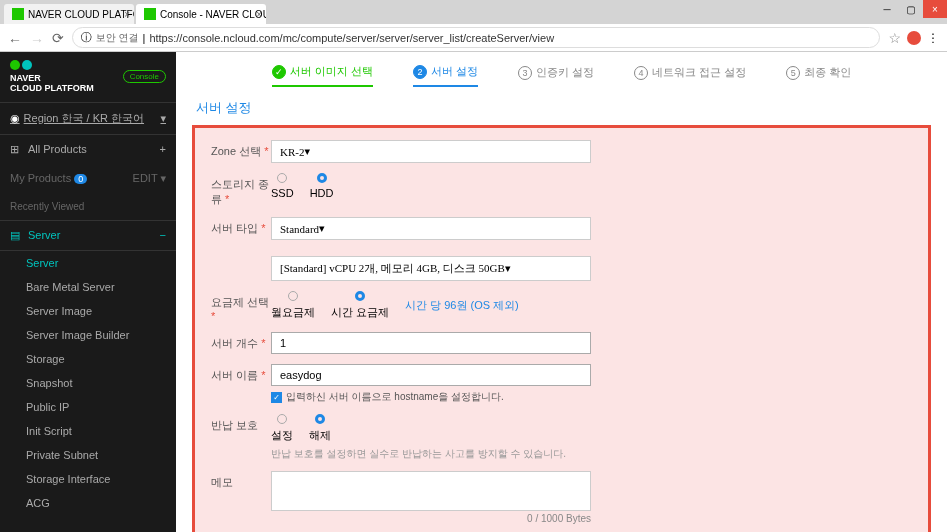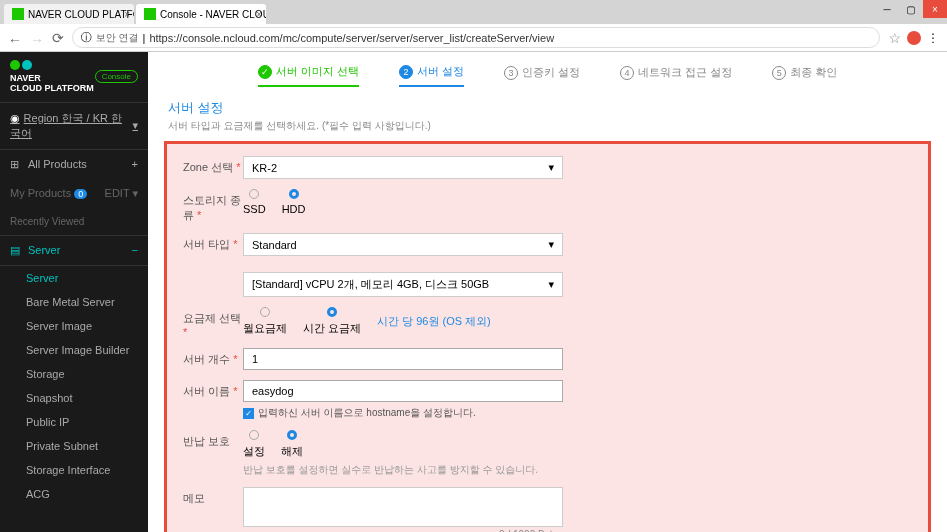--- a/index.html
+++ b/index.html
@@ -21,21 +21,21 @@
     .nav-arrows span { cursor: pointer; font-size: 14px; }
     .url-box { flex: 1; display: flex; align-items: center; border: 1px solid #ddd; border-radius: 12px; padding: 2px 8px; font-size: 11px; gap: 4px; }
     .url-secure { color: #666; font-size: 10px; }
     .url-text { flex: 1; color: #333; }
     .addr-icons { display: flex; gap: 6px; align-items: center; font-size: 12px; }
     .star-icon { color: #888; font-size: 14px; }
     .abp-icon { width: 14px; height: 14px; background: #e74c3c; border-radius: 50%; }
     
     
     .app { display: flex; height: 480px; }
-    .sidebar { width: 148px; background: #1a1a1a; color: #aaa; overflow-y: auto; flex-shrink: 0; }
+    .sidebar { width: 176px; background: #1a1a1a; color: #aaa; overflow-y: auto; flex-shrink: 0; }
     .logo-row { display: flex; align-items: center; justify-content: space-between; padding: 8px 10px; }
     .logo { display: flex; flex-direction: column; }
     .logo-circles { display: flex; gap: 2px; margin-bottom: 4px; }
     .circle { width: 10px; height: 10px; border-radius: 50%; }
     .c1 { background: #1ec800; }
     .c2 { background: #00c3bd; }
     .logo-text { color: #fff; font-size: 9px; font-weight: bold; line-height: 1.1; }
     .console-badge { border: 1px solid #1ec800; color: #1ec800; font-size: 8px; padding: 1px 6px; border-radius: 8px; text-align: center; }
     .region-row { display: flex; align-items: center; justify-content: space-between; padding: 8px 10px; border-top: 1px solid #333; border-bottom: 1px solid #333; font-size: 11px; text-decoration: underline; }
     .region-icon { color: #fff; margin-right: 4px; }
@@ -60,21 +60,21 @@
     
     .section-title { padding: 4px 20px 0; }
     .section-title h3 { color: #1e88e5; font-size: 13px; font-weight: normal; }
     .section-title p { font-size: 10px; color: #888; margin-top: 2px; }
     
     .form-box { margin: 8px 16px; border: 3px solid #e74c3c; background: #fce4e4; padding: 12px 16px; }
     .form-row { display: flex; align-items: flex-start; margin-bottom: 10px; font-size: 11px; }
     .form-label { width: 60px; flex-shrink: 0; color: #555; padding-top: 4px; }
     .req { color: #e74c3c; }
     .form-field { flex: 1; }
-    .select { width: 320px; background: #fff; border: 1px solid #ccc; padding: 4px 8px; font-size: 11px; display: flex; justify-content: space-between; align-items: center; cursor: pointer; }
+    .select { width: 320px; background: #fff; border: 1px solid #ccc; padding: 4px 8px; font-size: 11px; display: flex; justify-content: flex-start; align-items: center; cursor: pointer; font-family: Liberation Serif, serif; }
     .radio-group { display: flex; gap: 16px; align-items: center; }
     .radio { display: flex; align-items: center; gap: 4px; flex-direction: column; }
     .radio-dot { width: 10px; height: 10px; border: 1px solid #aaa; border-radius: 50%; display: inline-block; }
     .radio.checked .radio-dot { border: 3px solid #1e88e5; width: 10px; height: 10px; }
     .text-input { width: 320px; background: #fff; border: 1px solid #aaa; padding: 4px 8px; font-size: 11px; }
     .checkbox-row { display: flex; align-items: center; gap: 4px; margin-top: 4px; font-size: 10px; color: #555; }
     .checkbox { width: 11px; height: 11px; background: #1e88e5; display: inline-flex; align-items: center; justify-content: center; color: #fff; font-size: 8px; }
     .help-text { font-size: 10px; color: #999; margin-top: 4px; }
     .link-text { color: #1e88e5; }
     .textarea { width: 320px; height: 40px; background: #fff; border: 1px solid #ccc; }
@@ -154,20 +154,21 @@
       <span><span class="icon">▤</span><span>Server</span></span>
       <span>−</span>
     </div>
     <div class="side-sub active">Server</div>
     <div class="side-sub">Bare Metal Server</div>
     <div class="side-sub">Server Image</div>
     <div class="side-sub">Server Image Builder</div>
     <div class="side-sub">Storage</div>
     <div class="side-sub">Snapshot</div>
     <div class="side-sub">Public IP</div>
+    <div class="side-sub">Init Script</div>
     <div class="side-sub">Private Subnet</div>
     <div class="side-sub">Storage Interface</div>
     <div class="side-sub">ACG</div>
 
   </div>
 
   <div class="main">
     <div class="steps">
       <div class="step done">
           <span class="step-num">✓</span>
@@ -186,21 +187,20 @@
           <span>네트워크 접근 설정</span>
         </div>
       <div class="step">
           <span class="step-num">5</span>
           <span>최종 확인</span>
         </div>
     </div>
 
     <div class="section-title">
       <h3>서버 설정</h3>
-      <p>서버 타입과 요금제를 선택하세요. (*필수 입력 사항입니다.)</p>
     </div>
 
     <div class="form-box">
       <div class="form-row">
         <div class="form-label"><span>Zone 선택</span> <span class="req">*</span></div>
         <div class="form-field">
           <div class="select">
               <span>KR-2</span>
               <span>▾</span>
             </div>

